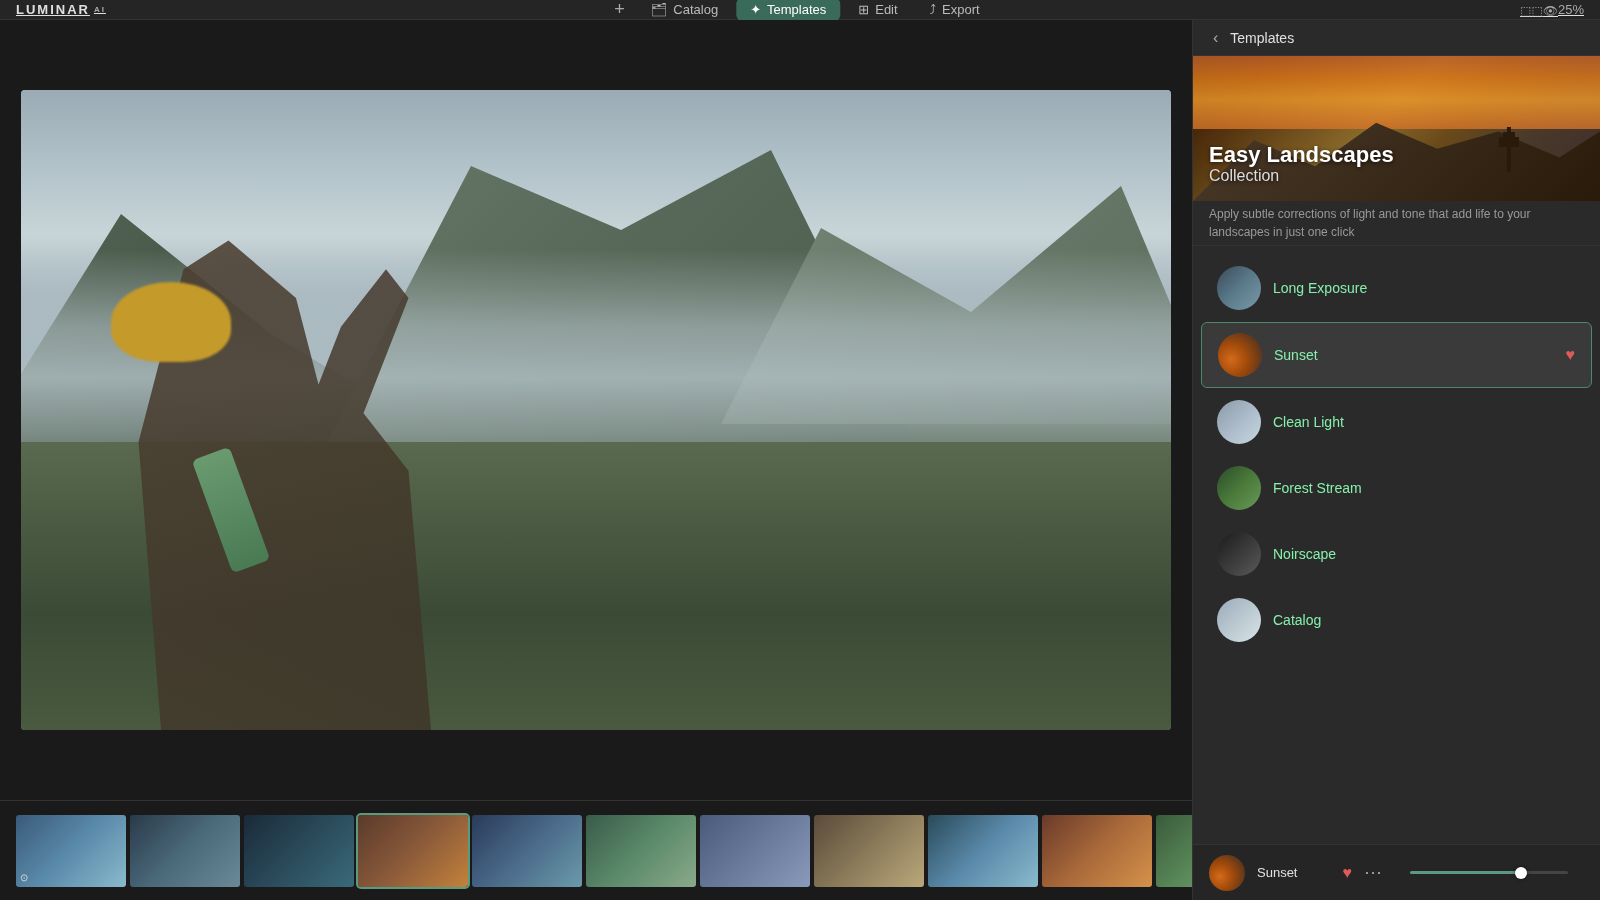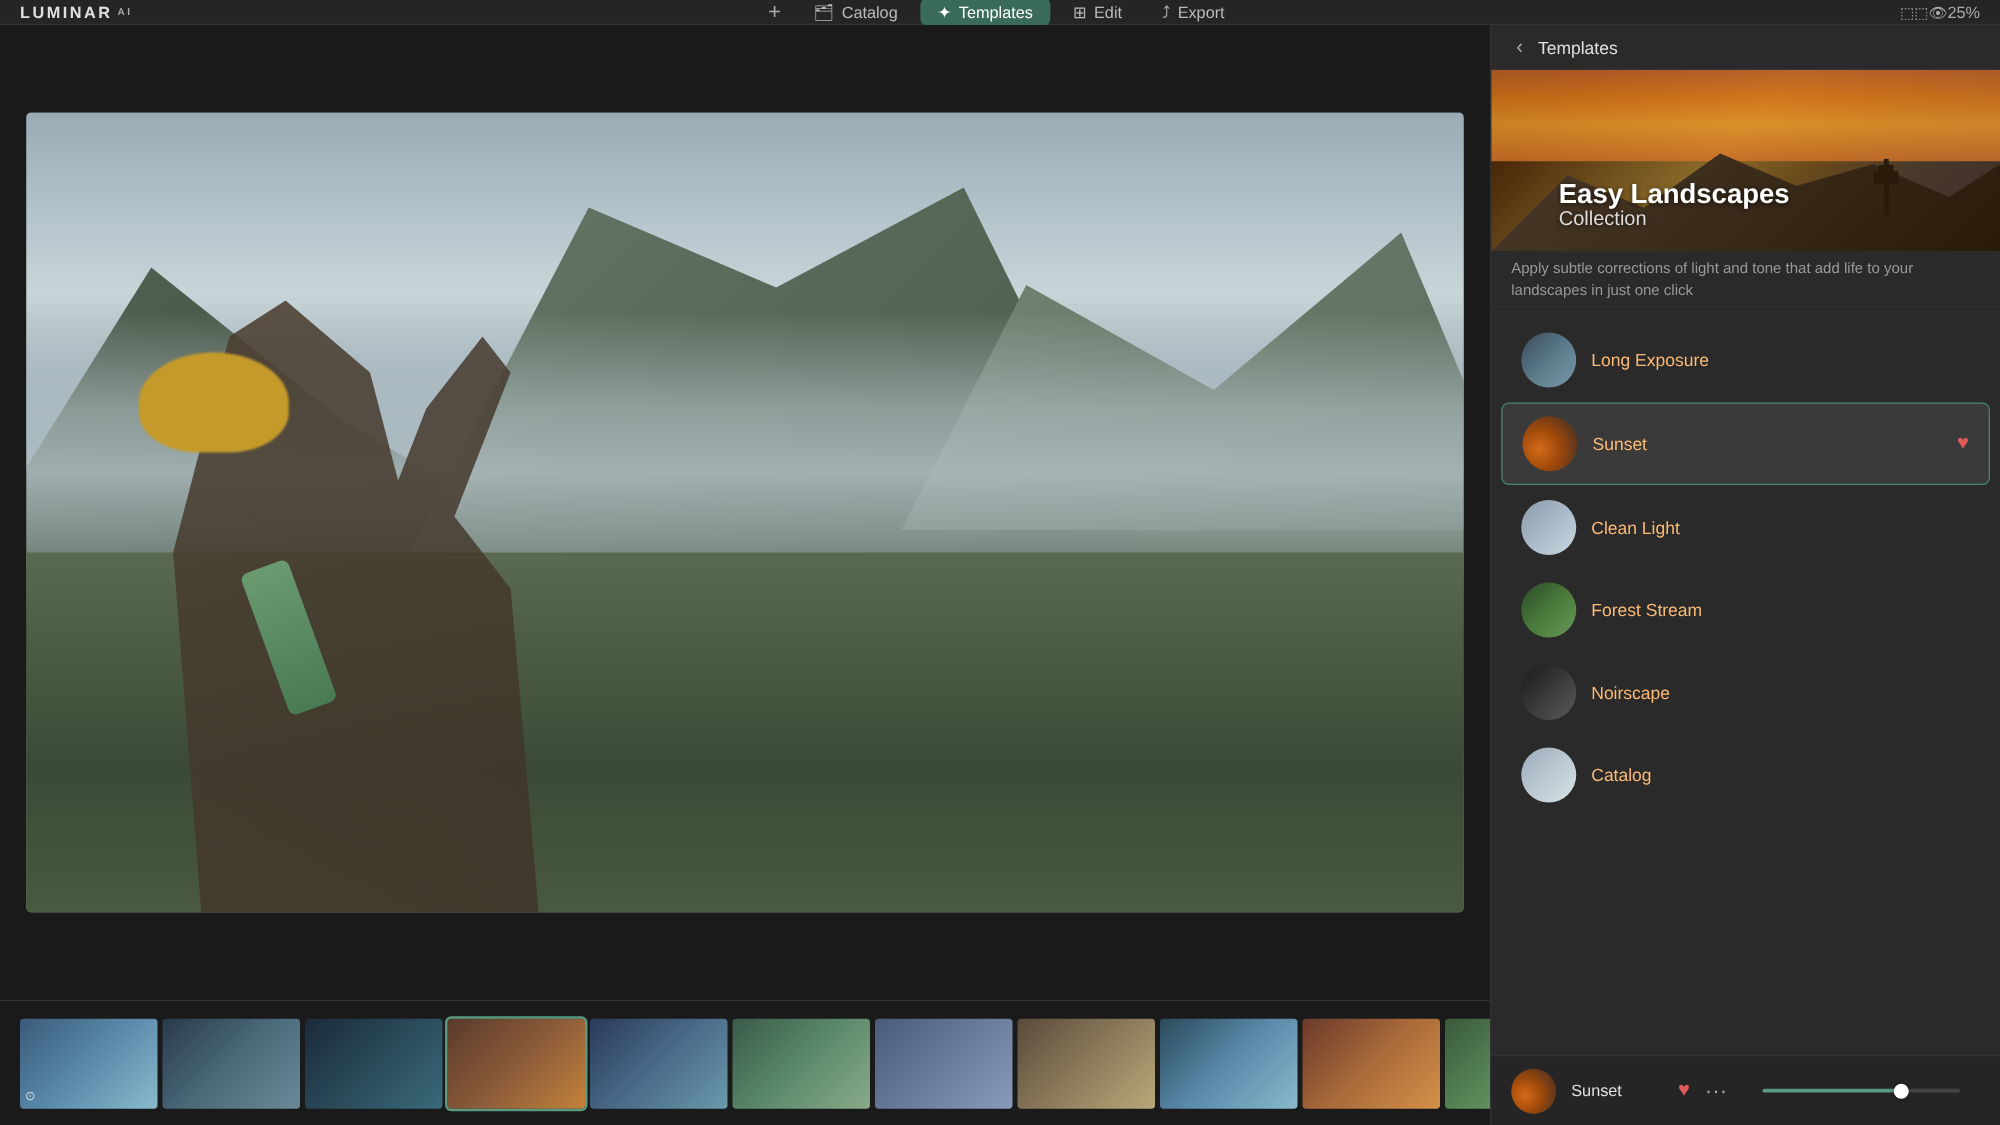--- a/index.html
+++ b/index.html
@@ -17,20 +17,21 @@
     
     .topbar {
       height: 20px;
       background: #252525;
       display: flex;
       align-items: center;
       padding: 0 16px;
       gap: 24px;
       flex-shrink: 0;
       border-bottom: 1px solid #333;
+      text-decoration: underline;
     }
     .logo {
       font-size: 13px;
       font-weight: 700;
       letter-spacing: 2px;
       color: #e0e0e0;
       display: flex;
       align-items: center;
       gap: 4px;
     }
@@ -340,21 +341,20 @@
       position: absolute;
       bottom: 20%; right: 15%;
       width: 40px; height: 50px;
       background: #2a1a0a;
       clip-path: polygon(20% 100%, 20% 50%, 0% 50%, 0% 30%, 10% 30%, 10% 20%, 20% 20%, 20% 10%, 30% 10%, 30% 20%, 40% 20%, 40% 30%, 50% 30%, 50% 50%, 30% 50%, 30% 100%);
     }
     .banner-text {
       position: absolute;
       bottom: 16px;
       left: 16px;
-      margin-left: 38px;
     }
     .banner-title {
       font-size: 22px;
       font-weight: 700;
       color: #fff;
       line-height: 1.1;
       text-shadow: 0 1px 4px rgba(0,0,0,0.7);
     }
     .banner-subtitle {
       font-size: 16px;
@@ -415,21 +415,21 @@
     }
     .thumb-forest-stream {
       background: linear-gradient(135deg, #2a4a2a 0%, #4a7a3a 50%, #6a9a5a 100%);
     }
     .thumb-snowfall {
       background: linear-gradient(135deg, #9aaaba 0%, #bac8d0 50%, #d8e4e8 100%);
     }
 
     .template-name {
       font-size: 14px;
-      color: #fdba74;
+      color: #86efac;
       flex: 1;
     }
 
     .template-heart {
       color: #e05a5a;
       font-size: 16px;
       opacity: 0;
       cursor: pointer;
     }
     .template-item:hover .template-heart,

